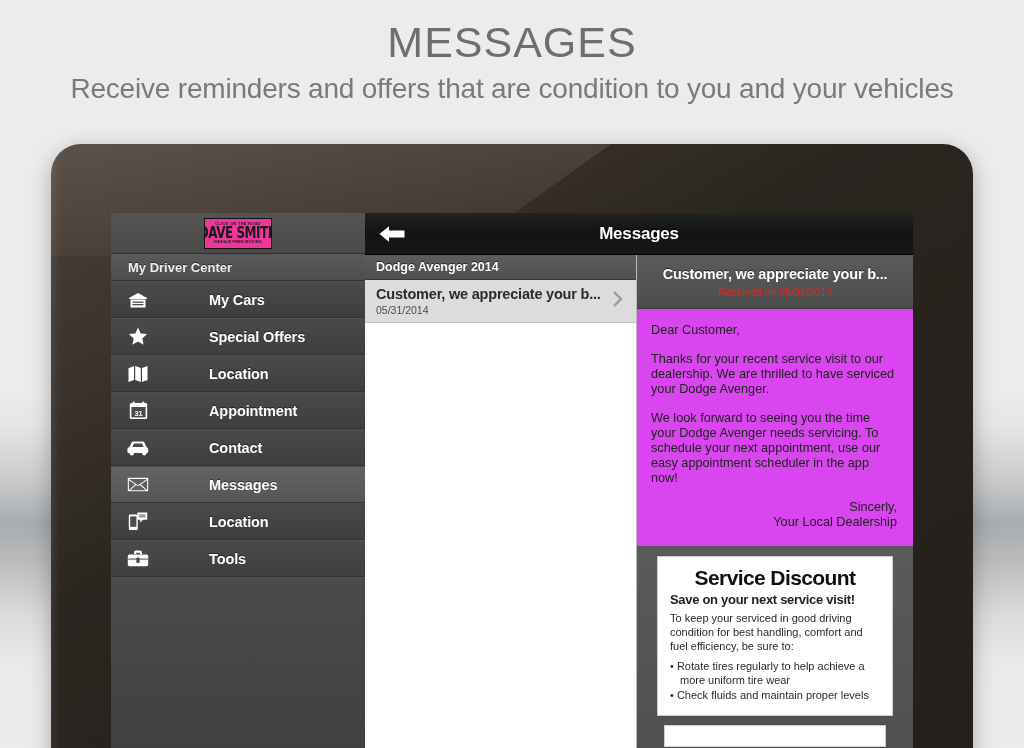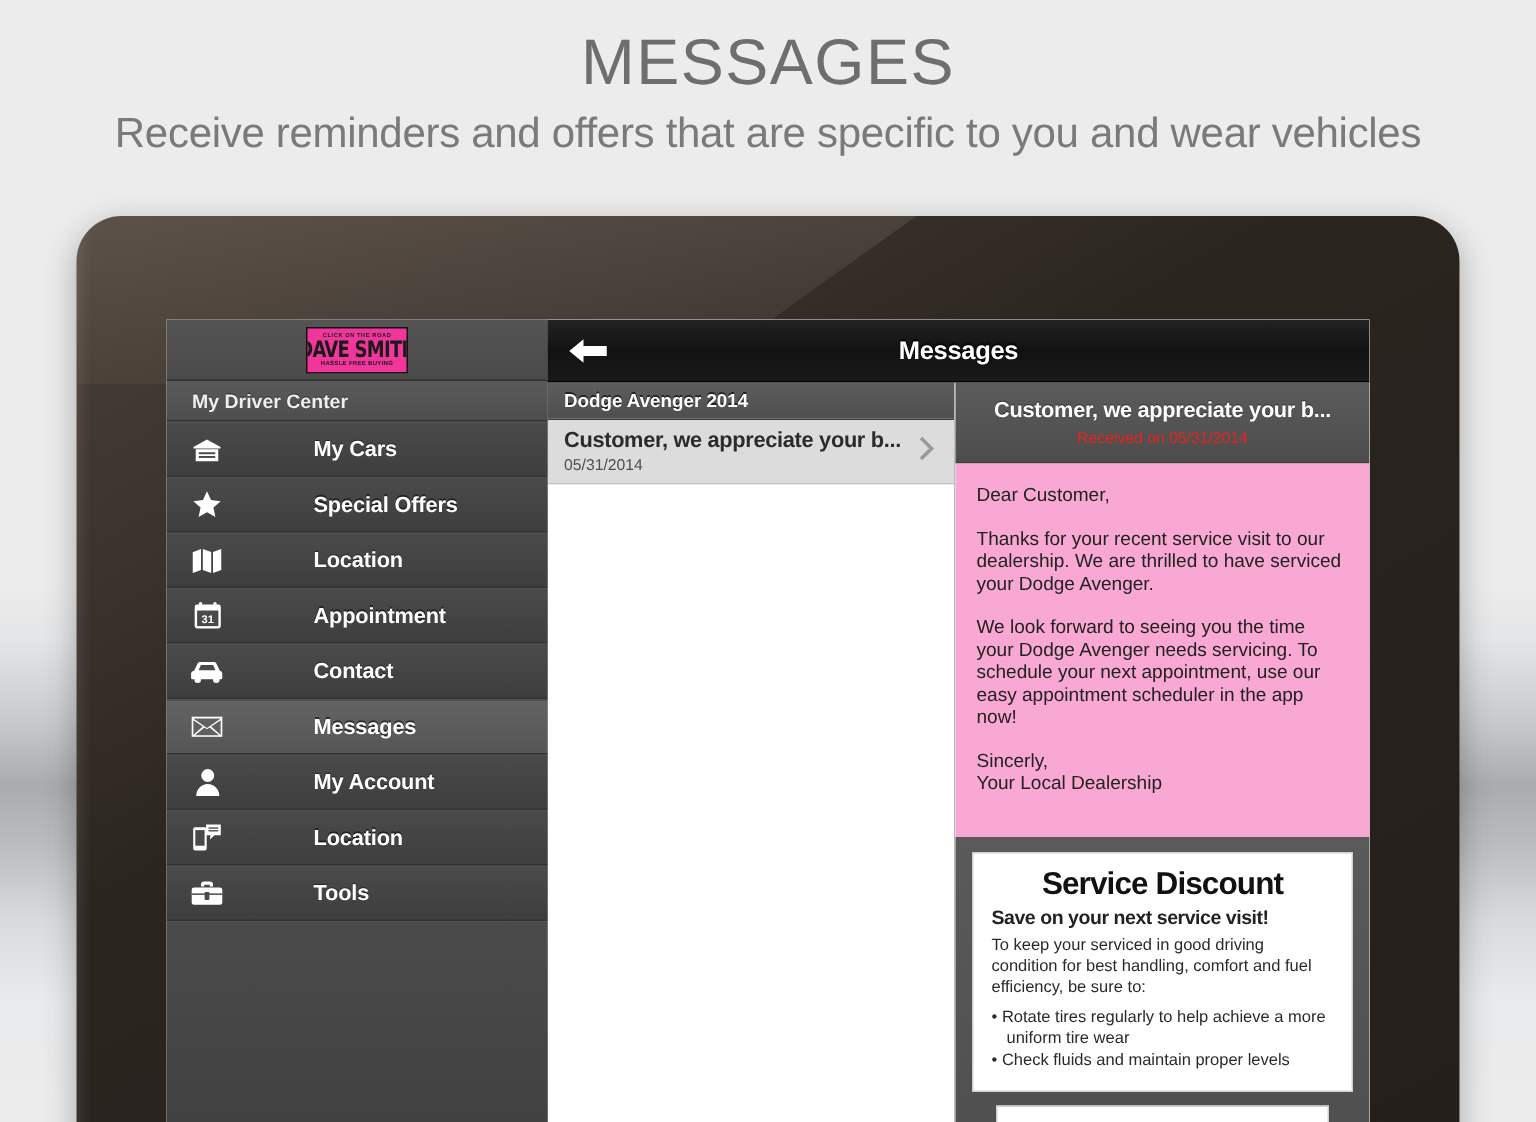--- a/index.html
+++ b/index.html
@@ -345,42 +345,42 @@
     letter-spacing: -0.2px;
   }
   .detail-received {
     font-size: 10.5px;
     font-weight: normal;
     color: #e8231f;
     margin-top: 4px;
   }
   .detail-body {
     flex: 0 0 auto;
-    background: #f9a8d4;
+    background: #d946ef;
     padding: 14px 16px 16px 14px;
     color: #222222;
     font-size: 12.7px;
     line-height: 1.18;
   }
   .detail-body p {
     margin: 0 0 14px 0;
   }
-  .detail-body p:last-child { margin-bottom: 12px; }
+  .detail-body p:last-child { margin-bottom: 0; text-align: right; }
 
   .coupon-area {
     flex: 1 1 auto;
     background: linear-gradient(to bottom, #5a5a5a, #4e4e4e);
     padding: 10px 0 0 0;
     display: flex;
     flex-direction: column;
     align-items: center;
     min-height: 0;
   }
   .coupon {
-    width: 254px;
+    width: 236px;
     background: #ffffff;
     border: 1px solid #d0d0d0;
     padding: 10px 12px 11px 12px;
     box-sizing: border-box;
   }
   .coupon-title {
     font-size: 21px;
     font-weight: bold;
     color: #111111;
     letter-spacing: -0.6px;
@@ -426,21 +426,21 @@
     flex: 0 0 auto;
   }
 </style>
 </head>
 <body>
 
 <div class="bg"></div>
 
 <div class="headline-wrap">
   <h1 class="headline">MESSAGES</h1>
-  <p class="subheadline">Receive reminders and offers that are specific to you and wear vehicles</p>
+  <p class="subheadline">Receive reminders and offers that are condition to you and your vehicles</p>
 </div>
 
 <div class="tablet">
   <div class="tablet-sheen"></div>
   <div class="tablet-edge-left"></div>
 
   <div class="screen">
 
     <div class="sidebar">
 
@@ -519,29 +519,20 @@
                 <rect x="0.8" y="0.8" width="20.4" height="13.4" fill="#fff"></rect>
                 <path fill="#606060" d="M1.9 2 11 8.3 20.1 2z"></path>
                 <path fill="#606060" d="M1.9 13 8.2 7.4 1.9 3.2z"></path>
                 <path fill="#606060" d="M20.1 13 13.8 7.4 20.1 3.2z"></path>
                 <path fill="#606060" d="M3 13.2 9.3 8l1.7 1.2L12.7 8l6.3 5.2z"></path>
               </svg>
           </span>
           <span class="nav-label">Messages</span>
         </div>
 
-        <div class="nav-item">
-          <span class="icon">
-            <svg width="17" height="19" viewBox="0 0 17 19">
-                <circle cx="8.5" cy="5" r="4.3" fill="#fff"></circle>
-                <path fill="#fff" d="M0.8 18.6c0-4.6 3.4-8 7.7-8s7.7 3.4 7.7 8z"></path>
-              </svg>
-          </span>
-          <span class="nav-label">My Account</span>
-        </div>
 
         <div class="nav-item">
           <span class="icon">
             <svg width="20" height="19" viewBox="0 0 20 19">
                 <rect x="0.8" y="2.5" width="9" height="15.5" rx="1.3" fill="#fff"></rect>
                 <rect x="2.2" y="4.4" width="6.2" height="10.4" fill="#4a4a4a"></rect>
                 <path fill="#fff" d="M9.4 0.6h9.8v7.2h-4.1l-3.2 2.8.4-2.8H9.4z"></path>
                 <rect x="11" y="2.6" width="6.5" height="0.9" fill="#4a4a4a"></rect>
                 <rect x="11" y="4.4" width="6.5" height="0.9" fill="#4a4a4a"></rect>
               </svg>

